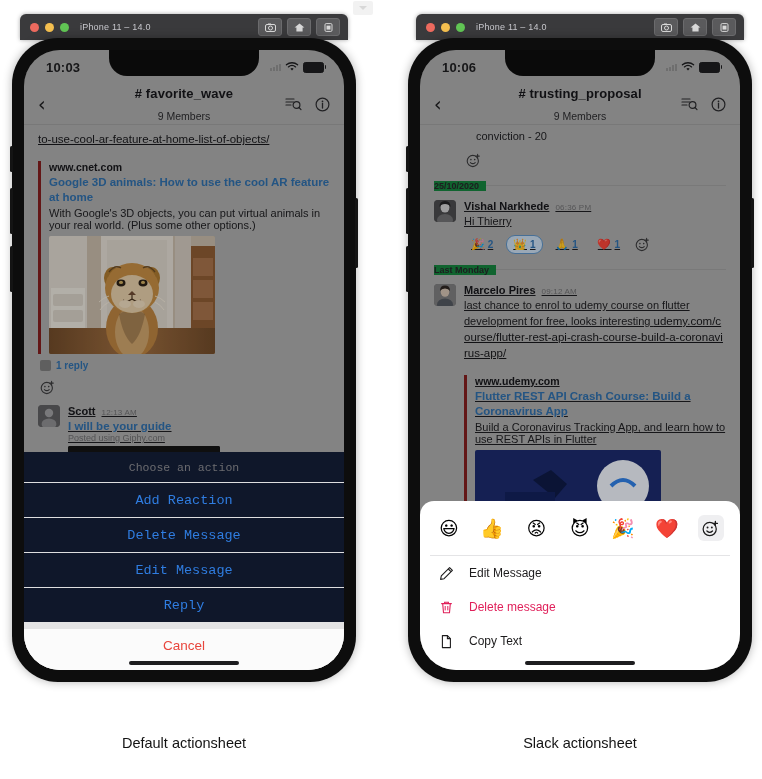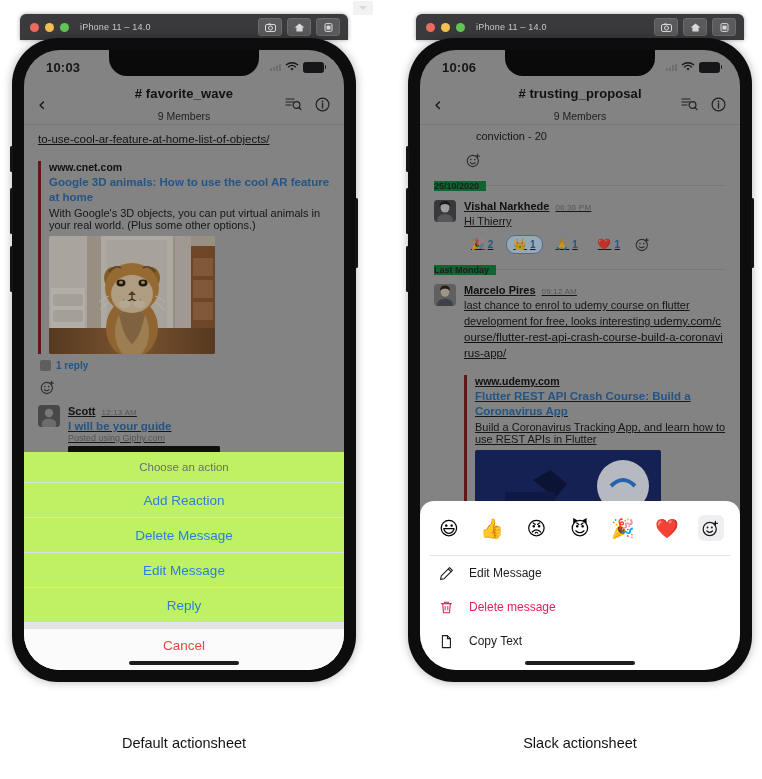--- a/index.html
+++ b/index.html
@@ -199,21 +199,21 @@
   .dim{
     position:absolute;left:0;top:0;right:0;bottom:0;
     background:rgba(0,0,0,0.22);z-index:50;
   }
 
   
   .sheet-ios{
     position:absolute;left:0;right:0;bottom:0;z-index:60;
     background:#f4f4f4;
   }
-  .ios-group{background:#bef264;}
+  .ios-group{background:#0f172a;font-family:Liberation Mono, monospace;}
   .ios-row{
     height:34px;display:flex;align-items:center;justify-content:center;
     font-size:13.5px;color:#2f7de1;border-top:1px solid #dededf;
   }
   .ios-row.head{
     color:#6c6c70;font-size:11.5px;border-top:none;height:30px;
   }
   .ios-sep{height:7px;background:#e3e3e4;}
   .ios-cancel{
     height:32px;display:flex;align-items:center;justify-content:center;

